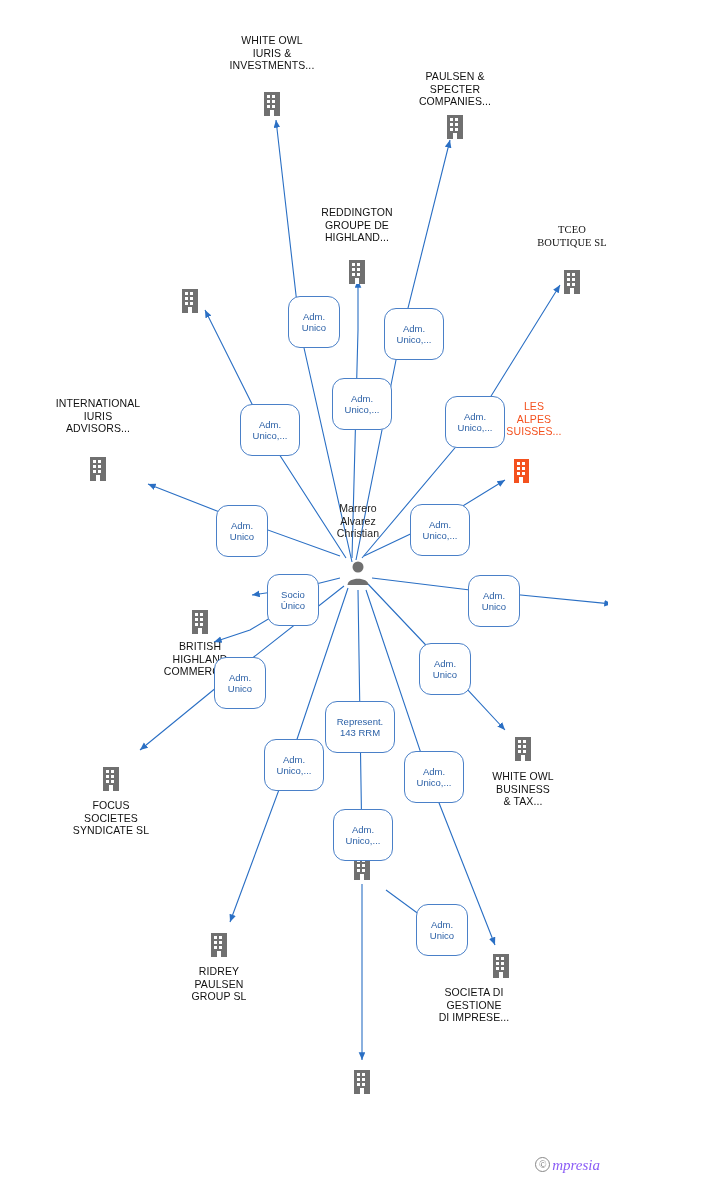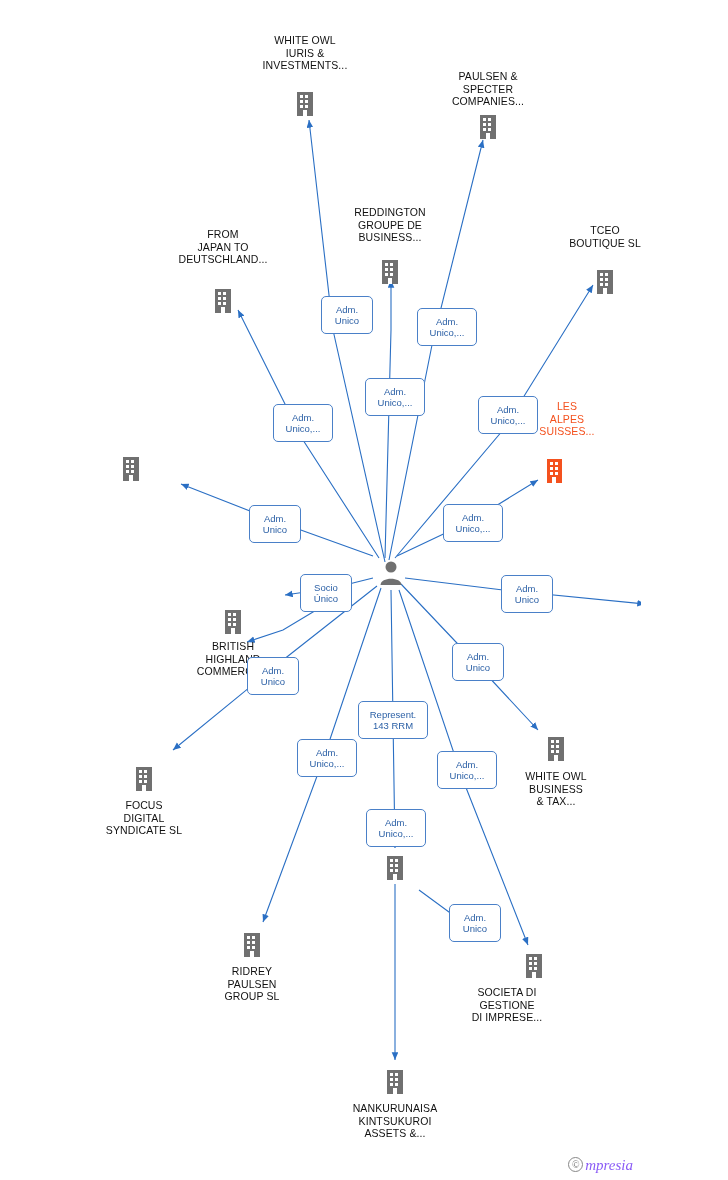--- a/index.html
+++ b/index.html
@@ -9,21 +9,20 @@
   }
   body {
     font-family: "Liberation Sans", sans-serif;
   }
   #canvas {
     position: relative;
     width: 608px;
     height: 1180px;
     overflow: hidden;
     background: #ffffff;
-    margin-left: 33px;
   }
   svg.edges {
     position: absolute;
     left: 0;
     top: 0;
     width: 728px;
     height: 1180px;
     pointer-events: none;
   }
   .node {
@@ -57,23 +56,23 @@
     color: #222222;
   }
   .edge-label {
     position: absolute;
     background: #ffffff;
     border: 1px solid #4a80c8;
     color: #2a5fa5;
     font-size: 9.5px;
     line-height: 11px;
     text-align: center;
-    padding: 7px 4px;
+    padding: 14px 4px;
     white-space: pre-line;
-    border-radius: 5px;
+    border-radius: 12px;
   }
   .watermark {
     position: absolute;
     right: 8px;
     bottom: 6px;
     font-size: 15px;
     color: #666666;
     font-family: "Liberation Serif", serif;
   }
   .watermark .c {
@@ -179,75 +178,75 @@
           <rect x="15" y="12" width="3" height="3" fill="#ffffff"></rect>
           <rect x="10" y="17" width="3" height="3" fill="#ffffff"></rect>
           <rect x="15" y="17" width="3" height="3" fill="#ffffff"></rect>
           <rect x="13" y="22" width="4" height="6" fill="#ffffff"></rect>
         </svg>
     </span>
   </div>
   <div class="node" style="left:357px; top:204px;">
     <span class="label">REDDINGTON
 GROUPE DE
-BUSINESS...</span>
+HIGHLAND...</span>
   </div>
 
   <div class="node" style="left:572px; top:266px;">
     <span class="glyph">
       <svg width="30" height="30" viewBox="0 0 30 30">
           <rect x="7" y="4" width="16" height="24" fill="#707070"></rect>
           <rect x="10" y="7" width="3" height="3" fill="#ffffff"></rect>
           <rect x="15" y="7" width="3" height="3" fill="#ffffff"></rect>
           <rect x="10" y="12" width="3" height="3" fill="#ffffff"></rect>
           <rect x="15" y="12" width="3" height="3" fill="#ffffff"></rect>
           <rect x="10" y="17" width="3" height="3" fill="#ffffff"></rect>
           <rect x="15" y="17" width="3" height="3" fill="#ffffff"></rect>
           <rect x="13" y="22" width="4" height="6" fill="#ffffff"></rect>
         </svg>
     </span>
   </div>
-  <div class="node" style="left:572px; top:222px;">
+  <div class="node" style="left:572px; top:222px;font-family:Liberation Serif, serif;">
     <span class="label">TCEO
 BOUTIQUE  SL</span>
   </div>
 
   <div class="node" style="left:190px; top:285px;">
     <span class="glyph">
       <svg width="30" height="30" viewBox="0 0 30 30">
           <rect x="7" y="4" width="16" height="24" fill="#707070"></rect>
           <rect x="10" y="7" width="3" height="3" fill="#ffffff"></rect>
           <rect x="15" y="7" width="3" height="3" fill="#ffffff"></rect>
           <rect x="10" y="12" width="3" height="3" fill="#ffffff"></rect>
           <rect x="15" y="12" width="3" height="3" fill="#ffffff"></rect>
           <rect x="10" y="17" width="3" height="3" fill="#ffffff"></rect>
           <rect x="15" y="17" width="3" height="3" fill="#ffffff"></rect>
           <rect x="13" y="22" width="4" height="6" fill="#ffffff"></rect>
         </svg>
     </span>
   </div>
-  <div class="node" style="left:190px; top:226px;">
-    <span class="label">FROM
-JAPAN TO
-DEUTSCHLAND...</span>
-  </div>
 
   <div class="node" style="left:98px; top:453px;">
     <span class="glyph">
       <svg width="30" height="30" viewBox="0 0 30 30">
           <rect x="7" y="4" width="16" height="24" fill="#707070"></rect>
           <rect x="10" y="7" width="3" height="3" fill="#ffffff"></rect>
           <rect x="15" y="7" width="3" height="3" fill="#ffffff"></rect>
           <rect x="10" y="12" width="3" height="3" fill="#ffffff"></rect>
           <rect x="15" y="12" width="3" height="3" fill="#ffffff"></rect>
           <rect x="10" y="17" width="3" height="3" fill="#ffffff"></rect>
           <rect x="15" y="17" width="3" height="3" fill="#ffffff"></rect>
           <rect x="13" y="22" width="4" height="6" fill="#ffffff"></rect>
         </svg>
     </span>
+  </div>
+  <div class="node" style="left:98px; top:395px;">
+    <span class="label">INTERNATIONAL
+IURIS
+ADVISORS...</span>
   </div>
 
   <div class="node highlight" style="left:521px; top:455px;">
     <span class="glyph">
       <svg width="30" height="30" viewBox="0 0 30 30">
           <rect x="8" y="4" width="15" height="24" fill="#f4511e"></rect>
           <rect x="11" y="7" width="3" height="3" fill="#ffffff"></rect>
           <rect x="16" y="7" width="3" height="3" fill="#ffffff"></rect>
           <rect x="11" y="12" width="3" height="3" fill="#ffffff"></rect>
           <rect x="16" y="12" width="3" height="3" fill="#ffffff"></rect>
@@ -327,21 +326,21 @@
           <rect x="10" y="12" width="3" height="3" fill="#ffffff"></rect>
           <rect x="15" y="12" width="3" height="3" fill="#ffffff"></rect>
           <rect x="10" y="17" width="3" height="3" fill="#ffffff"></rect>
           <rect x="15" y="17" width="3" height="3" fill="#ffffff"></rect>
           <rect x="13" y="22" width="4" height="6" fill="#ffffff"></rect>
         </svg>
     </span>
   </div>
   <div class="node" style="left:111px; top:797px;">
     <span class="label">FOCUS
-DIGITAL
+SOCIETES
 SYNDICATE  SL</span>
   </div>
 
   <div class="node" style="left:362px; top:852px;">
     <span class="glyph">
       <svg width="30" height="30" viewBox="0 0 30 30">
           <rect x="7" y="4" width="16" height="24" fill="#707070"></rect>
           <rect x="10" y="7" width="3" height="3" fill="#ffffff"></rect>
           <rect x="15" y="7" width="3" height="3" fill="#ffffff"></rect>
           <rect x="10" y="12" width="3" height="3" fill="#ffffff"></rect>
@@ -400,26 +399,26 @@
           <rect x="10" y="7" width="3" height="3" fill="#ffffff"></rect>
           <rect x="15" y="7" width="3" height="3" fill="#ffffff"></rect>
           <rect x="10" y="12" width="3" height="3" fill="#ffffff"></rect>
           <rect x="15" y="12" width="3" height="3" fill="#ffffff"></rect>
           <rect x="10" y="17" width="3" height="3" fill="#ffffff"></rect>
           <rect x="15" y="17" width="3" height="3" fill="#ffffff"></rect>
           <rect x="13" y="22" width="4" height="6" fill="#ffffff"></rect>
         </svg>
     </span>
   </div>
-  <div class="node" style="left:362px; top:1100px;">
-    <span class="label">NANKURUNAISA
-KINTSUKUROI
-ASSETS &amp;...</span>
-  </div>
-
+
+  <div class="node person" style="left:358px; top:500px;">
+    <span class="label">Marrero
+Alvarez
+Christian</span>
+  </div>
   <div class="node person" style="left:358px; top:559px;">
     <span class="glyph">
       <svg width="28" height="28" viewBox="0 0 28 28">
           <circle cx="14" cy="8" r="5.5" fill="#707070"></circle>
           <path d="M3.5,26 C3.5,17.5 24.5,17.5 24.5,26 Z" fill="#707070"></path>
         </svg>
     </span>
   </div>
 
   <div class="edge-label" style="left:288px; top:296px; width:42px;"><span>Adm.

